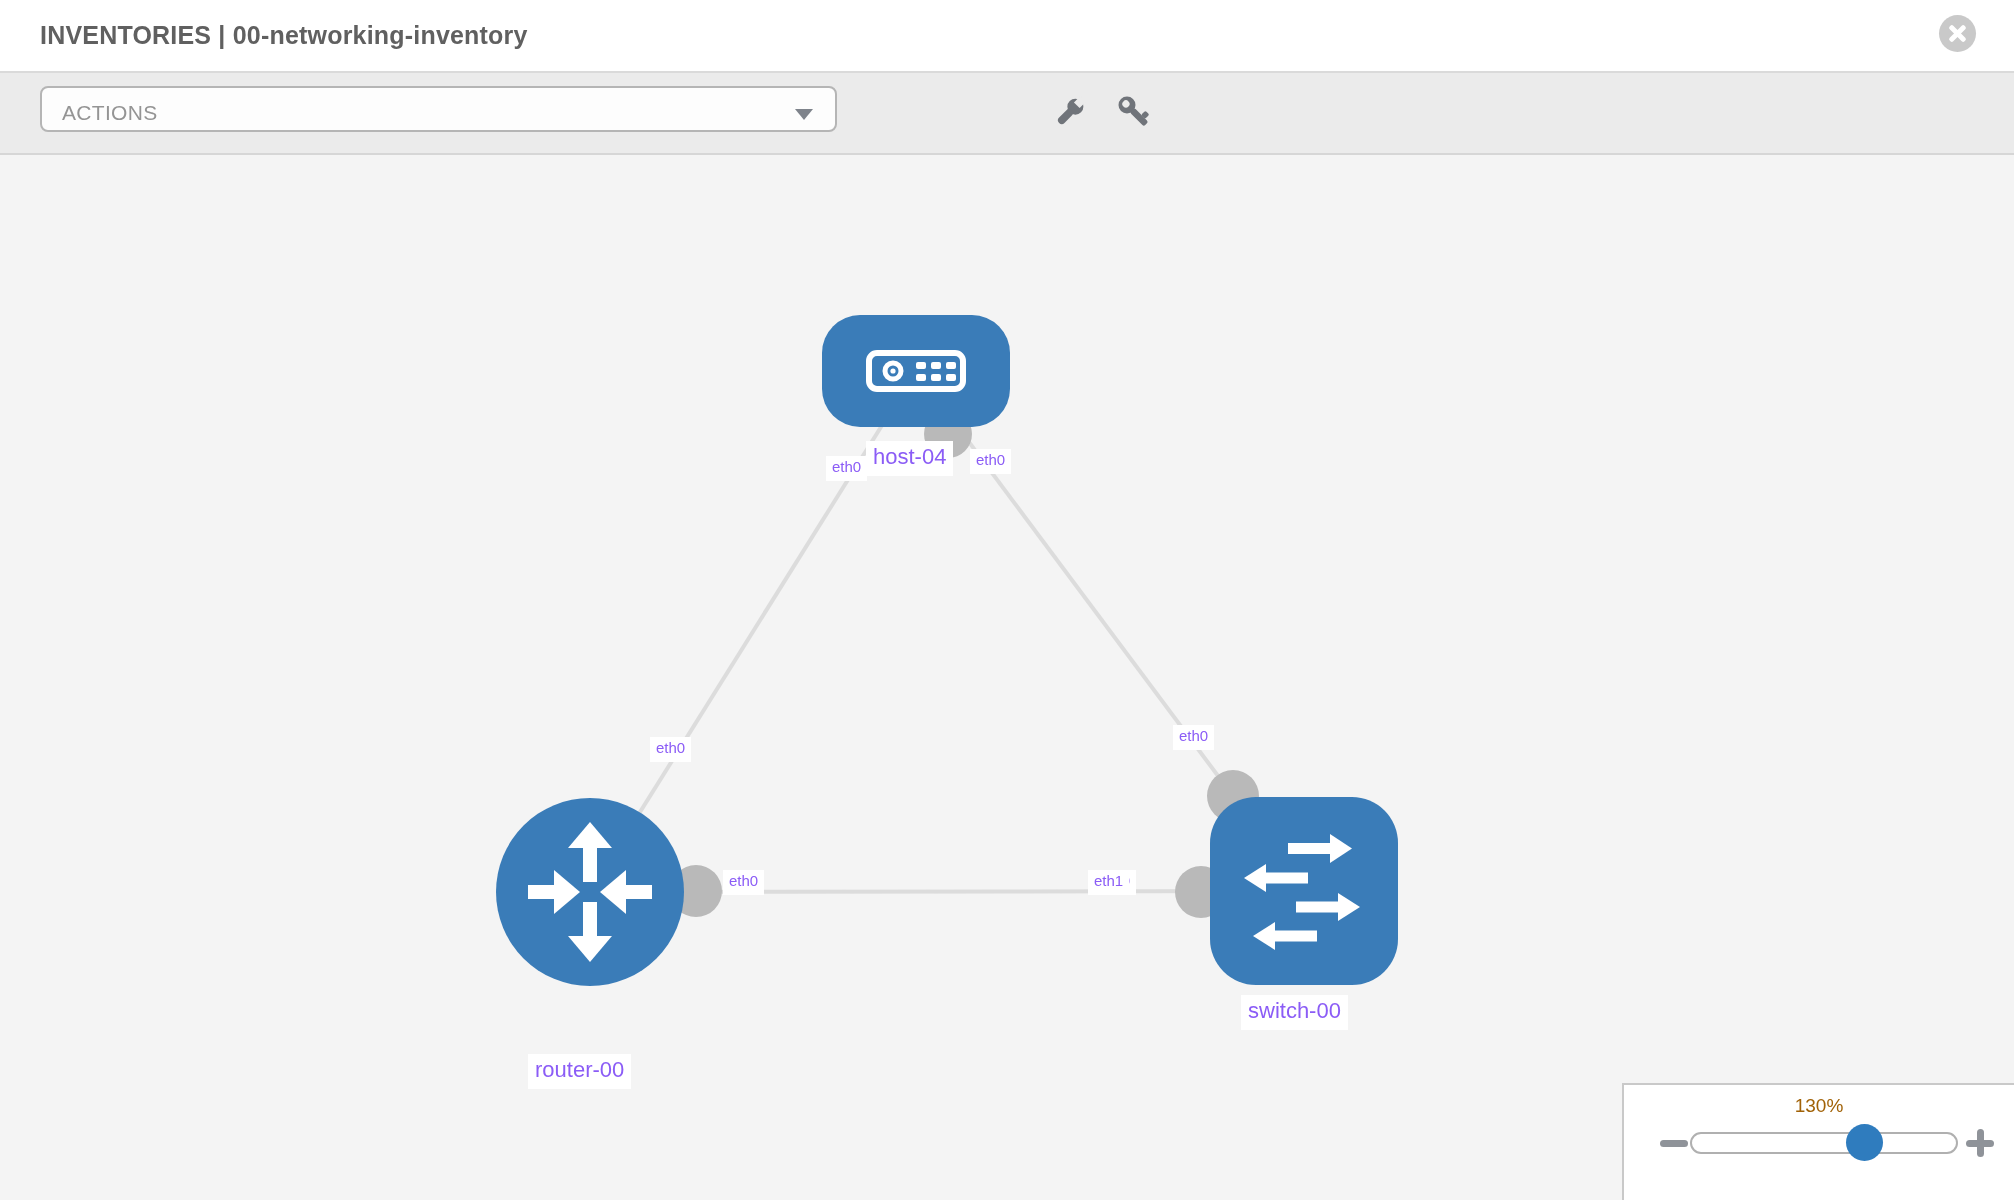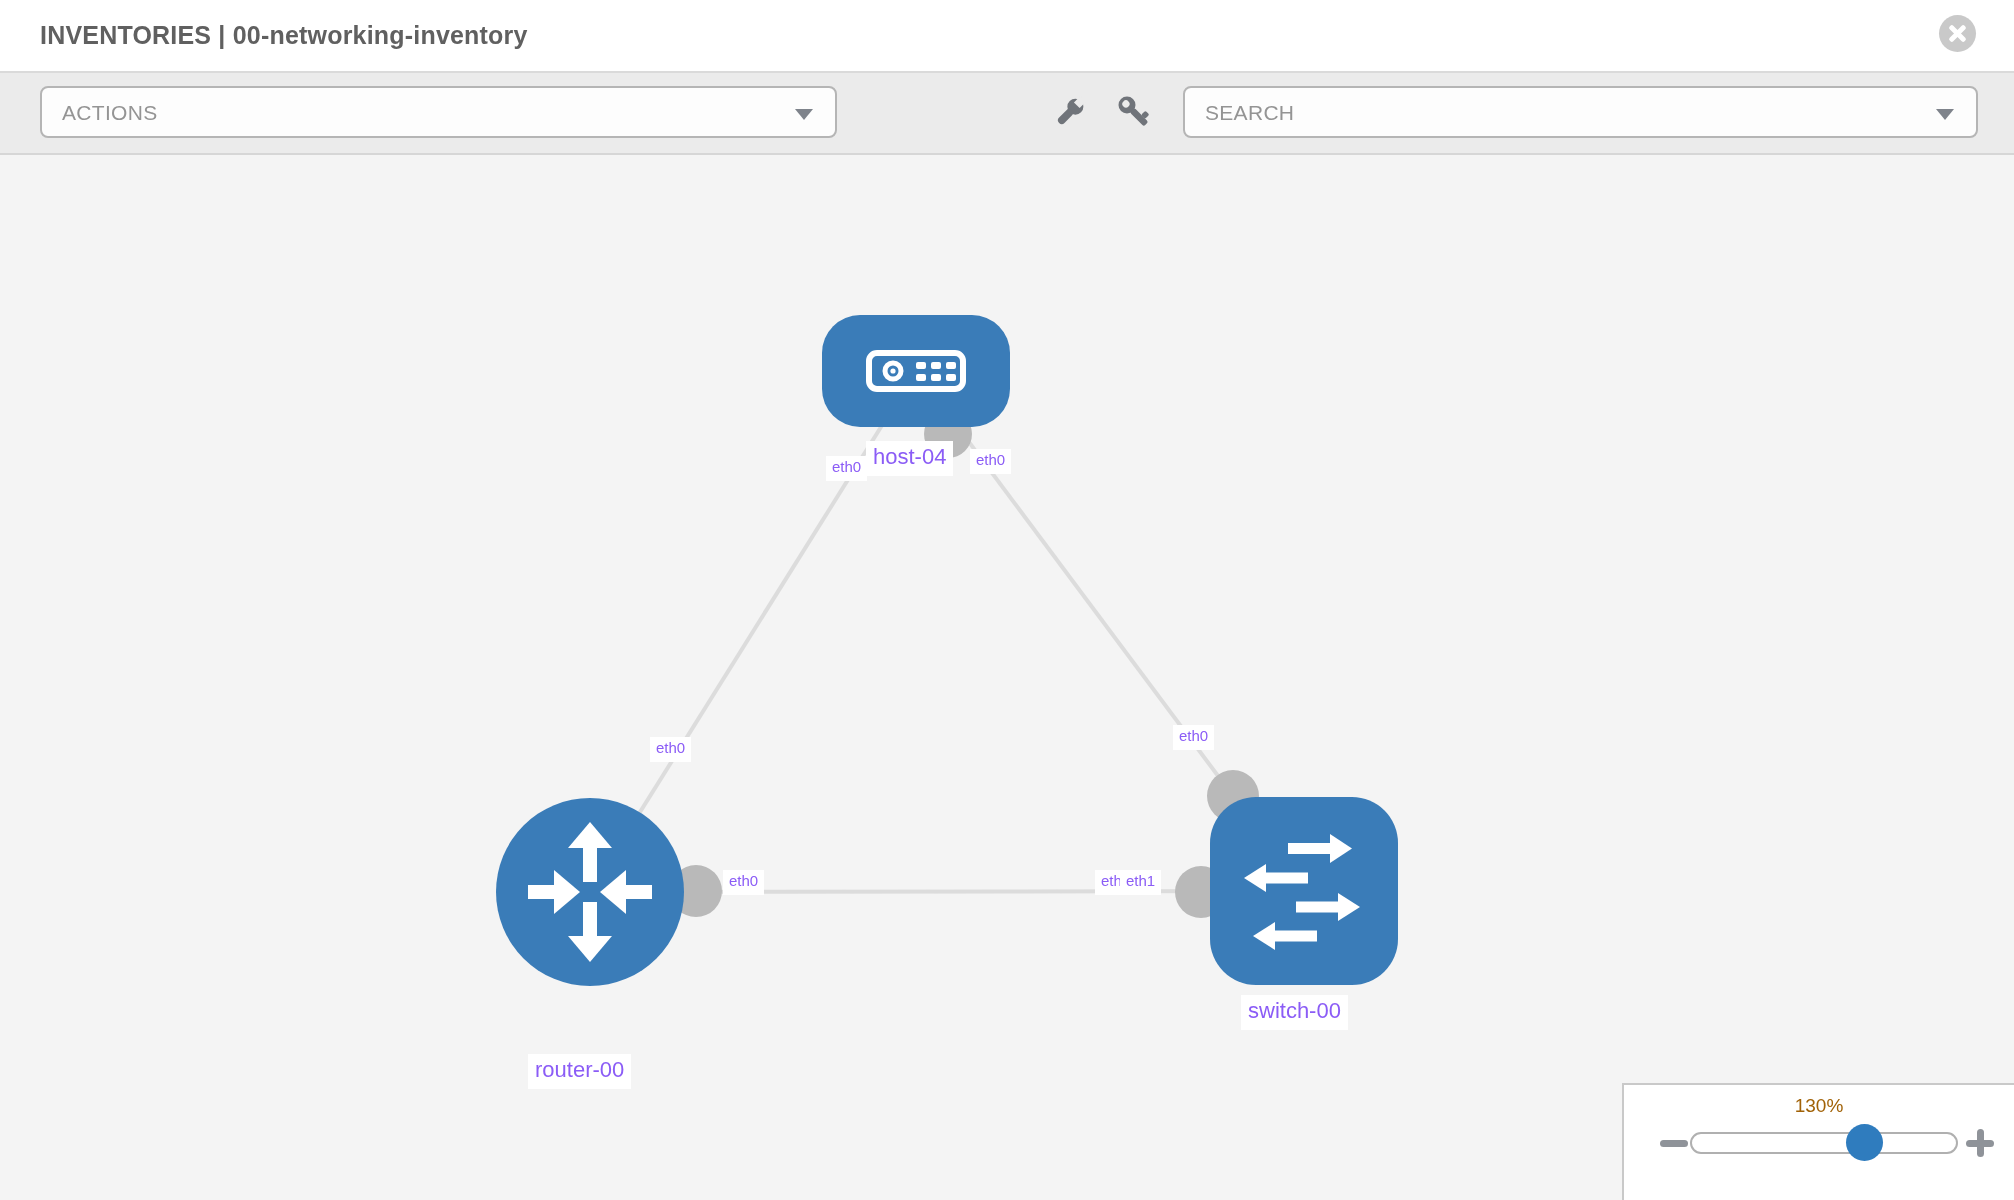--- a/index.html
+++ b/index.html
@@ -19,21 +19,21 @@
   .node-name{font-size:22px;padding:2px 7px 5px;}
   #lbl-host{left:866px;top:441px;}
   #lbl-router{left:528px;top:1054px;}
   #lbl-switch{left:1241px;top:995px;}
   #lbl-host-eth-l{left:826px;top:456px;}
   #lbl-host-eth-r{left:970px;top:449px;}
   #lbl-router-up{left:650px;top:737px;}
   #lbl-switch-up{left:1173px;top:725px;}
   #lbl-mid-router{left:723px;top:870px;}
   #lbl-mid-back{left:1095px;top:870px;}
-  #lbl-mid-front{left:1120px;top:870px;z-index:3;}
+  #lbl-mid-front{left:1088px;top:870px;z-index:3;}
   
   .header{
     position:absolute;left:0;top:0;width:2014px;height:71px;z-index:10;
     background:#ffffff;border-bottom:2px solid #dadada;
   }
   .page-title{
     position:absolute;left:40px;top:0;height:62px;line-height:71px;
     font-size:25px;font-weight:bold;color:#606060;letter-spacing:.2px;
   }
   .close-btn{
@@ -44,21 +44,21 @@
     position:absolute;left:8px;top:16px;width:21px;height:5px;border-radius:2px;background:#ffffff;
   }
   .close-btn .x1{transform:rotate(45deg);}
   .close-btn .x2{transform:rotate(-45deg);}
   
   .toolbar{
     position:absolute;left:0;top:73px;width:2014px;height:80px;z-index:10;
     background:#ebebeb;border-bottom:2px solid #d6d6d6;
   }
   .select{
-    position:absolute;top:13px;height:52px;box-sizing:border-box;
+    position:absolute;top:13px;height:46px;box-sizing:border-box;
     background:#fdfdfd;border:2px solid #b5b5b5;border-radius:8px;cursor:pointer;padding-left:38px;
   }
   .select .stext{
     position:absolute;left:20px;top:0;line-height:50px;font-size:21px;color:#949494;letter-spacing:.3px;
   }
   .select .chev{
     position:absolute;right:22px;top:21px;width:0;height:0;
     border-left:9px solid transparent;border-right:9px solid transparent;
     border-top:11px solid #7e838b;
   }
@@ -191,24 +191,20 @@
     <svg width="38" height="36" viewBox="0 0 38 36">
       <g transform="rotate(-45 13 10)" fill="#70747a">
         <circle cx="13" cy="10" r="8.5"></circle>
         <circle cx="13" cy="8.5" r="3.6" fill="#ebebeb"></circle>
         <rect x="9.8" y="17" width="6.4" height="20" rx="2"></rect>
         <rect x="16" y="27" width="6" height="5.6" rx="1.5"></rect>
       </g>
     </svg>
   </div>
 
-  <div class="select search">
-    <span class="stext">SEARCH</span>
-    <span class="chev"></span>
-  </div>
 </div>
 
 <div class="zoom-panel">
   <div class="zoom-value">130%</div>
   <div class="zoom-minus"></div>
   <div class="zoom-track">
     <div class="zoom-thumb"></div>
   </div>
   <div class="zoom-plus">
       <i class="h"></i>

